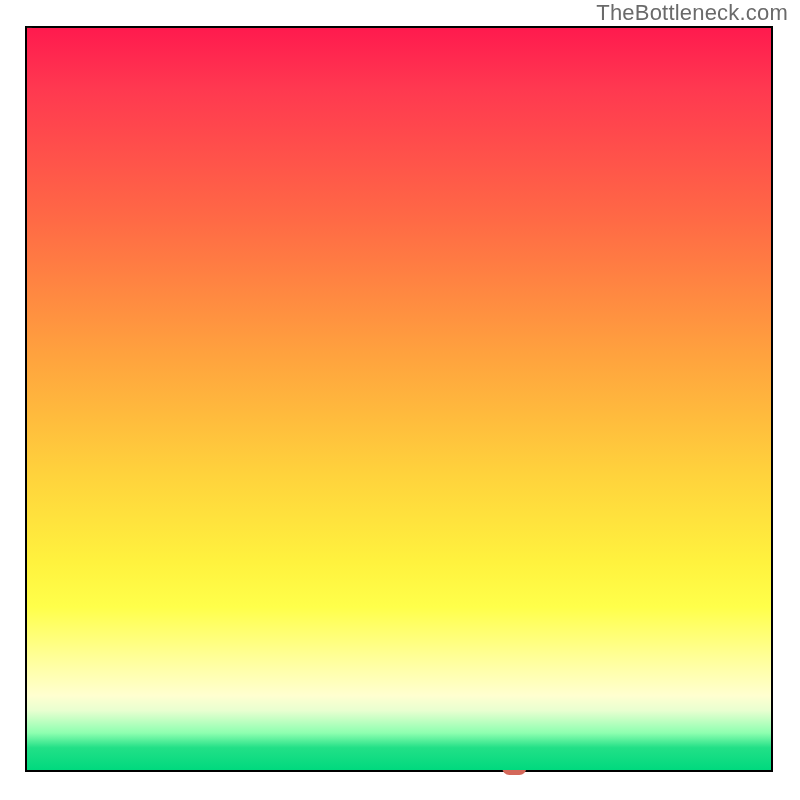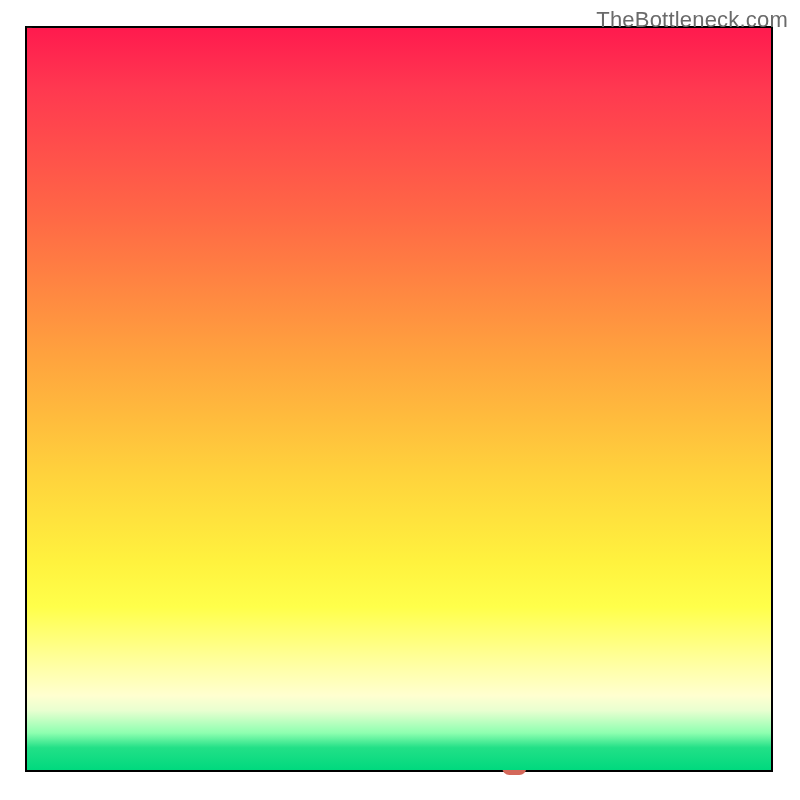--- a/index.html
+++ b/index.html
@@ -11,21 +11,21 @@
     font-family: Arial, Helvetica, sans-serif;
     overflow: hidden;
   }
   .chart-container {
     position: relative;
     width: 800px;
     height: 800px;
   }
   .watermark {
     position: absolute;
-    top: 7px;
+    top: 0;
     right: 12px;
     color: #6a6a6a;
     font-size: 22px;
     font-weight: 500;
     letter-spacing: 0.2px;
     z-index: 30;
   }
   svg {
     position: absolute;
     left: 0;

